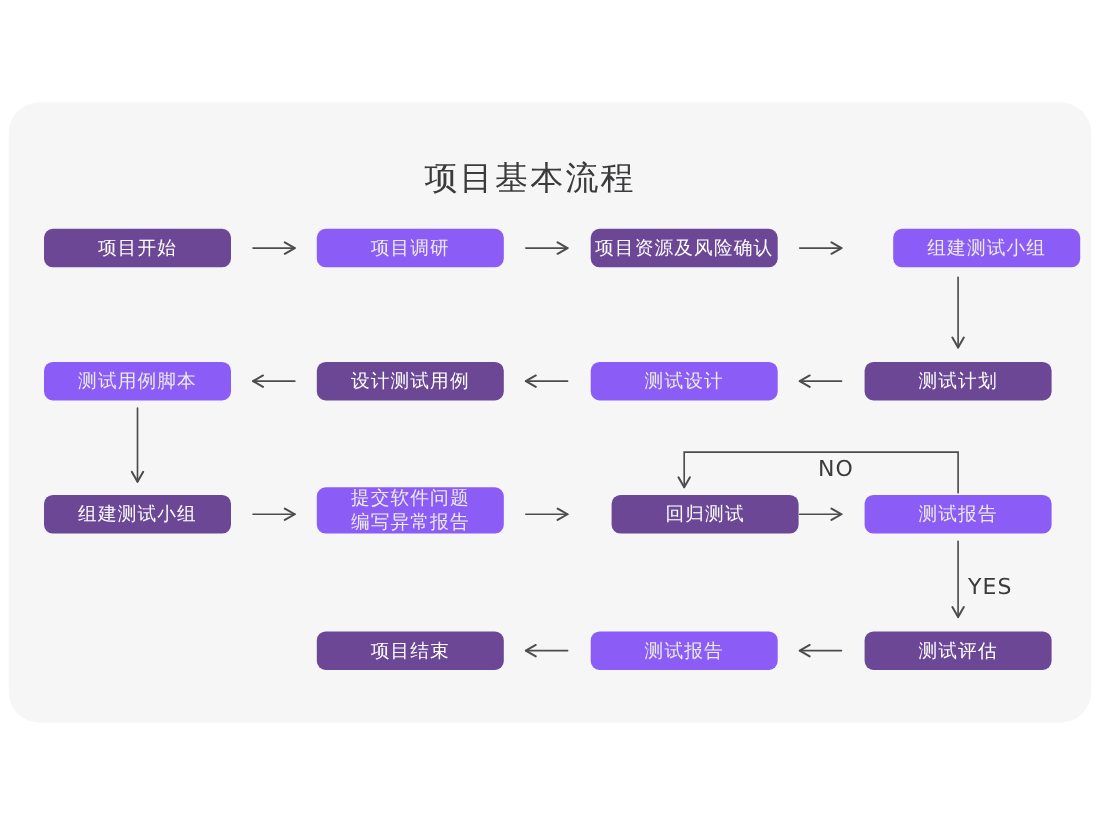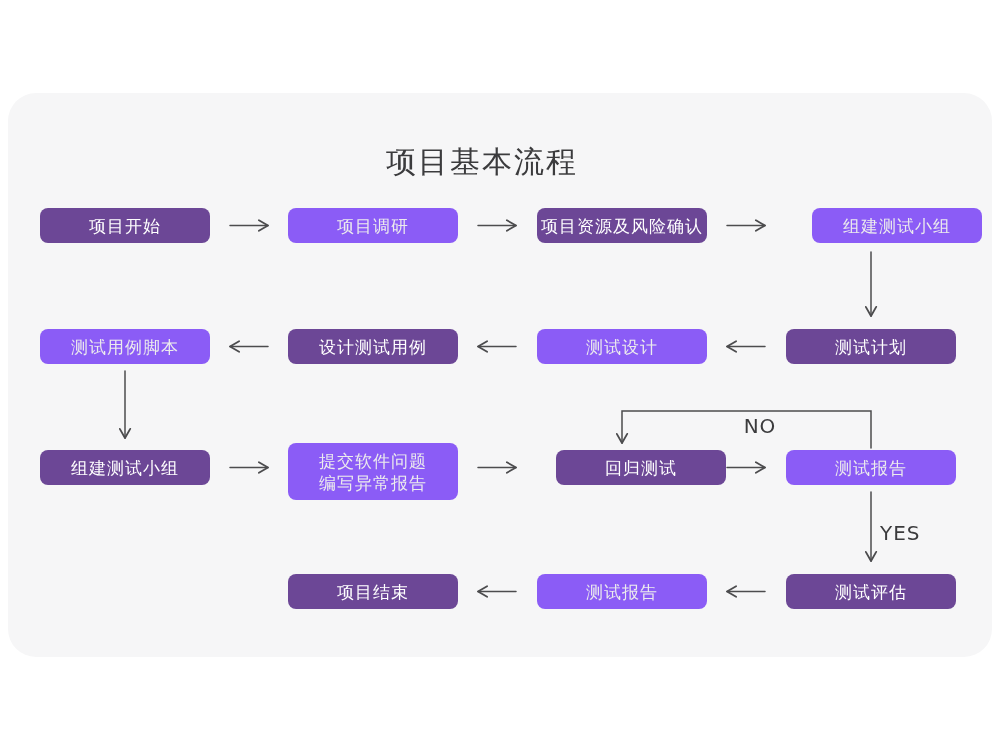--- a/index.html
+++ b/index.html
@@ -26,21 +26,21 @@
   
   .n0 {left:40px; top:208px;}
   .n1 {left:288px;top:208px;}
   .n2 {left:537px;top:208px;}
   .n3 {left:812px;top:208px;}
   .n4 {left:40px; top:329px;}
   .n5 {left:288px;top:329px;}
   .n6 {left:537px;top:329px;}
   .n7 {left:786px;top:329px;}
   .n8 {left:40px; top:450px;}
-  .n9 {left:288px;top:443px;height:57px;}
+  .n9 {left:288px;top:443px;height:42px;}
   .n10{left:537px;top:450px;margin-left:19px;}
   .n11{left:786px;top:450px;}
   .n12{left:288px;top:574px;}
   .n13{left:537px;top:574px;}
   .n14{left:786px;top:574px;}
   .connectors{position:absolute;left:0;top:0;width:1000px;height:750px;pointer-events:none;}
   .edge-label{
     position:absolute;color:#3b3b3d;font-size:20px;letter-spacing:1px;
   }
   .no-label {left:744px;top:414px;transform:translateX(-50%);margin-left:16px;}

